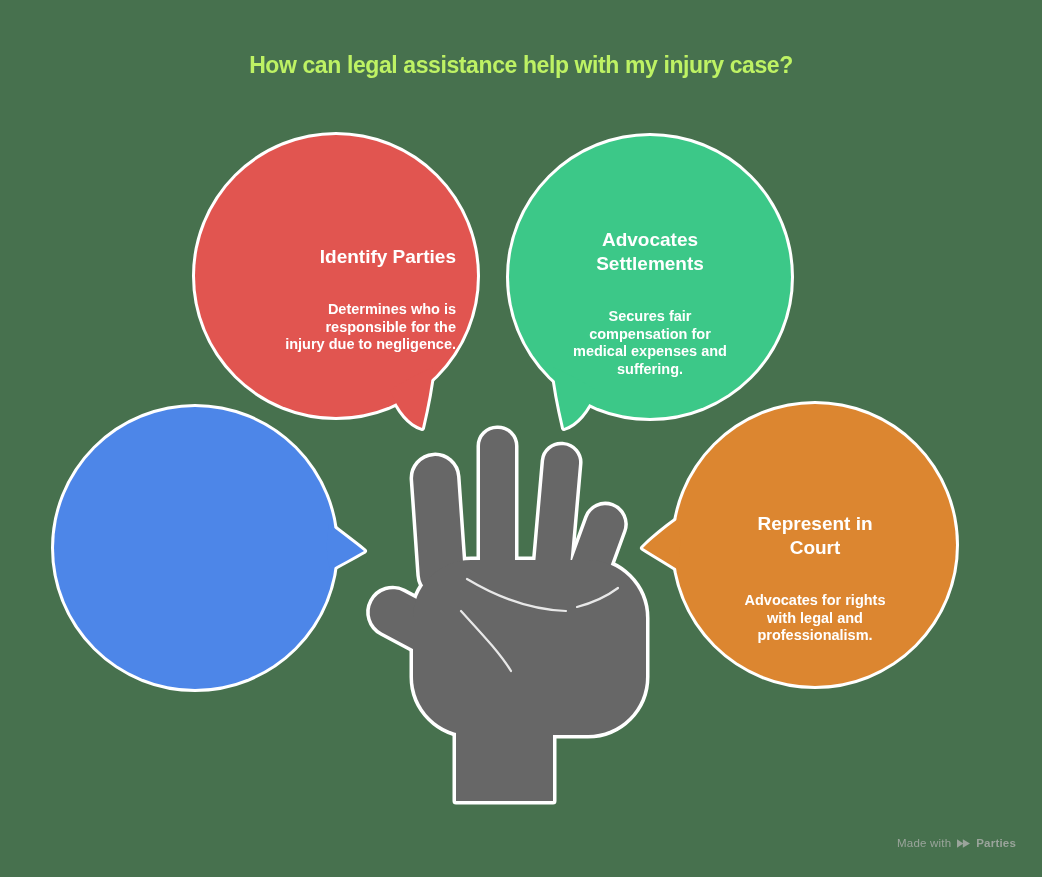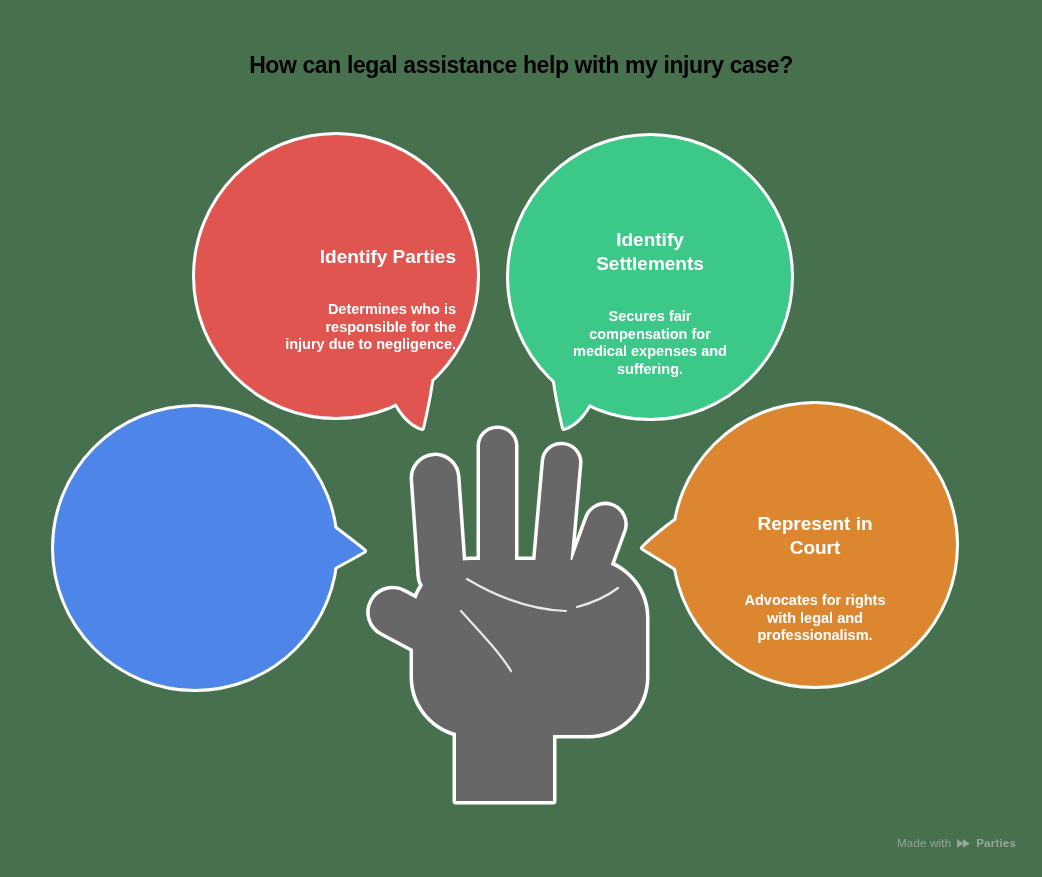--- a/index.html
+++ b/index.html
@@ -110,31 +110,31 @@
       <use href="#shape-hand" stroke="#FFFFFF" stroke-width="7" stroke-linejoin="round"></use>
       <use href="#shape-hand"></use>
     </g>
     <g fill="none" stroke="#FFFFFF" stroke-width="2.2" stroke-linecap="round" opacity="0.85">
       <path d="M467,579 C502,600 536,610 566,611"></path>
       <path d="M577,607 C592,603 606,597 618,588"></path>
       <path d="M461,611 C482,634 500,653 511,671"></path>
     </g>
   </svg>
 
-  <h1 class="page-title" style="color: #000000;">How can legal assistance help with my injury case?</h1>
+  <h1 class="page-title" style="color: #bef264;">How can legal assistance help with my injury case?</h1>
 
   <div class="bubble-text bt-red">
     <div class="bubble-title">Identify Parties</div>
     <div class="bubble-body">Determines who is
 responsible for the
 injury due to negligence.</div>
   </div>
 
   <div class="bubble-text bt-green">
-    <div class="bubble-title">Identify
+    <div class="bubble-title">Advocates
 Settlements</div>
     <div class="bubble-body">Secures fair
 compensation for
 medical expenses and
 suffering.</div>
   </div>
 
 
   <div class="bubble-text bt-orange">
     <div class="bubble-title">Represent in

